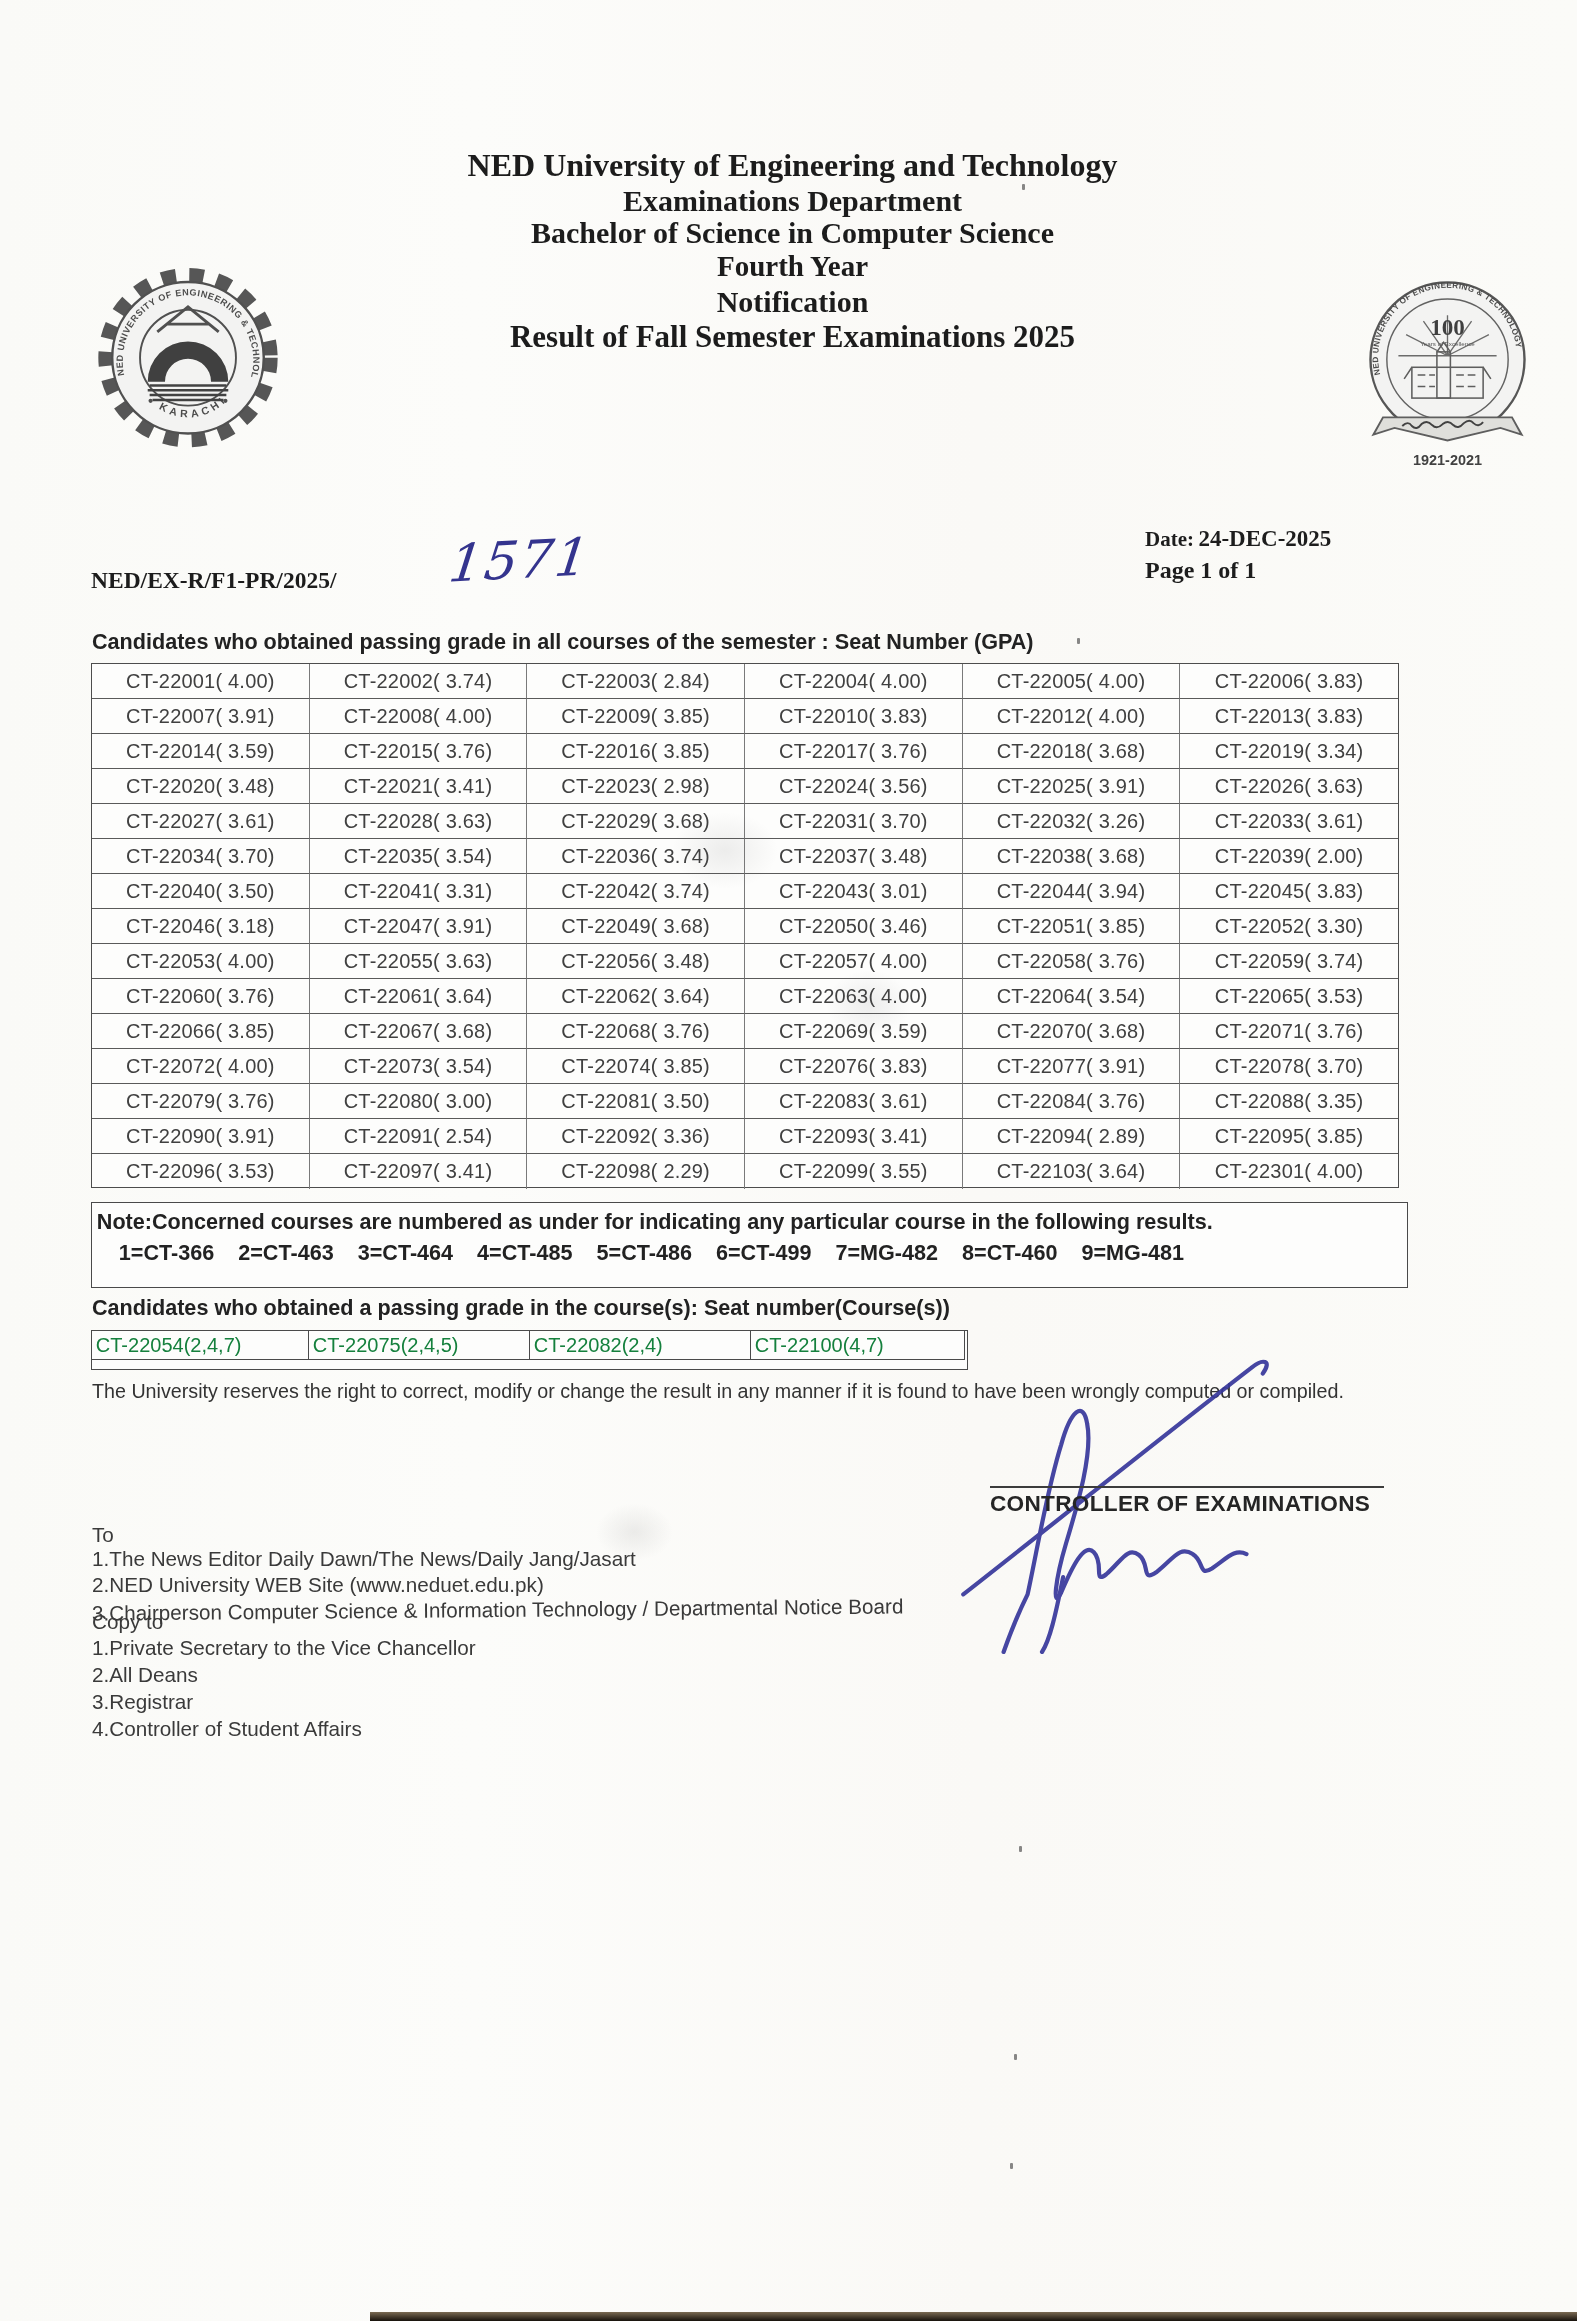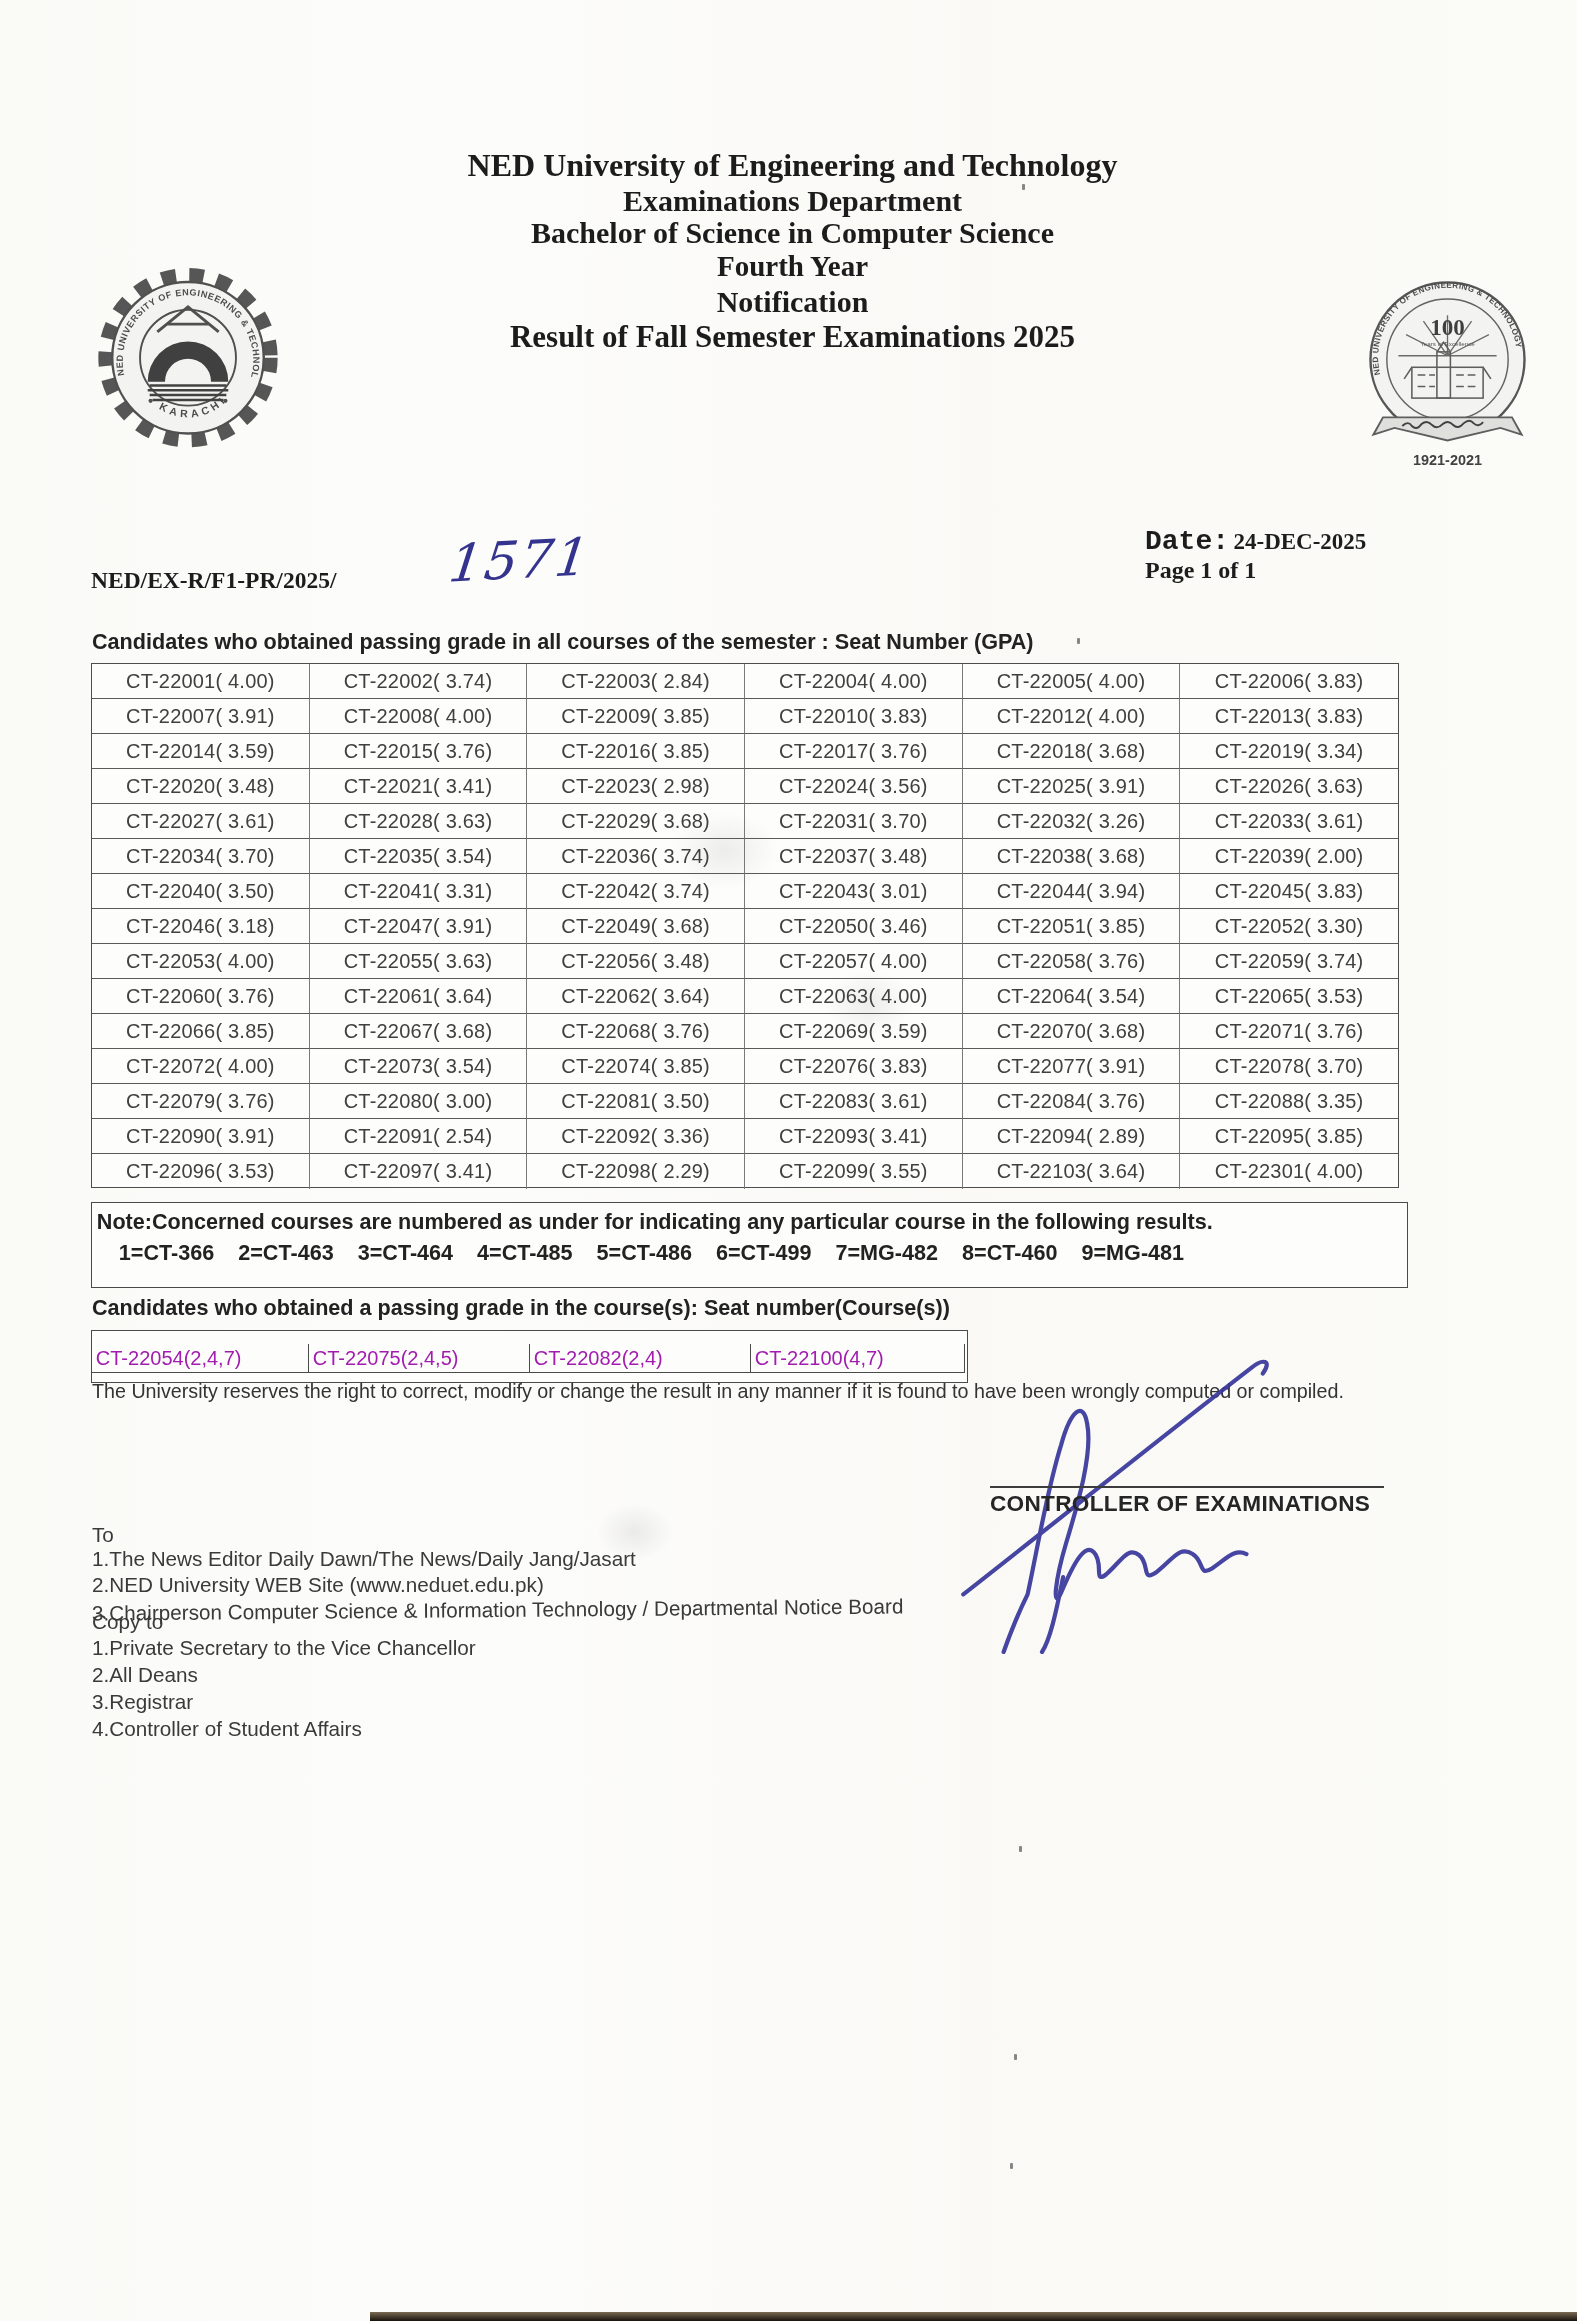--- a/index.html
+++ b/index.html
@@ -11,21 +11,21 @@
   
   .hdr{position:absolute;left:288px;top:146px;width:1009px;text-align:center;
        font-family:"Liberation Serif",serif;font-weight:bold;color:#1c1c1c;}
   .hl1{font-size:32px;line-height:38px;}
   .hl2{font-size:30px;line-height:33px;}
   .hl3{font-size:30px;line-height:32px;}
   .hl4{font-size:29px;line-height:35px;}
   .hl5{font-size:30px;line-height:35px;}
   .hl6{font-size:31px;line-height:35px;}
   .dateline{position:absolute;left:1145px;top:526px;white-space:nowrap;}
-  .datelabel{font-family:Liberation Mono, monospace;font-weight:bold;font-size:28px;color:#1d1d1d;}
+  .datelabel{font-family:Liberation Serif, serif;font-weight:bold;font-size:21px;color:#1d1d1d;}
   .dateval{font-family:"Liberation Serif",serif;font-weight:bold;font-size:23px;color:#1d1d1d;}
   .pageinfo{position:absolute;left:1145px;top:557px;font-family:"Liberation Serif",serif;
             font-weight:bold;font-size:24px;color:#1d1d1d;}
   .refline{position:absolute;left:91px;top:567px;font-family:"Liberation Serif",serif;
            font-weight:bold;font-size:23.5px;color:#1c1c1c;}
   .ink-ref{position:absolute;left:450px;top:530px;font-family:"DejaVu Serif",serif;
            font-size:52px;font-style:italic;font-weight:500;color:#34348e;
            transform:skewX(-10deg) rotate(-3deg);letter-spacing:1.9px;}
   
   .cap{position:absolute;font-size:21.6px;font-weight:bold;color:#222;white-space:nowrap;}
@@ -46,22 +46,22 @@
            padding:5.8px 3.8px 0 4.8px;}
   .noteline1{font-size:21.6px;font-weight:bold;color:#222;white-space:nowrap;}
   .noteline2{margin-top:4.8px;margin-left:22px;display:flex;gap:24px;
              font-size:21.6px;font-weight:bold;color:#222;}
   
   .table2{position:absolute;left:91px;top:1330px;width:877px;
           border:1.7px solid #4a4a4a;box-sizing:border-box;background:#fdfdfc;
           padding-bottom:8.6px;}
   .t2row{display:grid;grid-template-columns:217px 221px 221px 214px;}
   .t2cell{height:29px;border-right:1.3px solid #4a4a4a;border-bottom:1.3px solid #4a4a4a;
-          font-size:20px;color:#a21caf;display:flex;align-items:center;padding-left:3.8px;
-          box-sizing:border-box;margin-top:13px;}
+          font-size:20px;color:#15803d;display:flex;align-items:center;padding-left:3.8px;
+          box-sizing:border-box;}
   .disclaimer{position:absolute;left:92px;top:1380px;font-size:19.7px;color:#333;white-space:nowrap;}
   
   .sig-svg{position:absolute;left:946px;top:1337px;}
   .sigline{position:absolute;left:990px;top:1486px;width:394px;height:1.9px;background:#3c3c3c;}
   .sigtitle{position:absolute;left:990px;top:1491px;font-size:22.6px;font-weight:bold;
             color:#252525;letter-spacing:0.3px;white-space:nowrap;}
   
   .tolabel{position:absolute;left:92px;top:1523px;font-size:20.7px;color:#3a3a3a;text-align:center;}
   .tolist{position:absolute;left:92px;top:1546px;font-size:20.7px;color:#3a3a3a;line-height:25.5px;white-space:nowrap;}
   .tolist div:nth-child(3){transform:rotate(-.5deg);}

